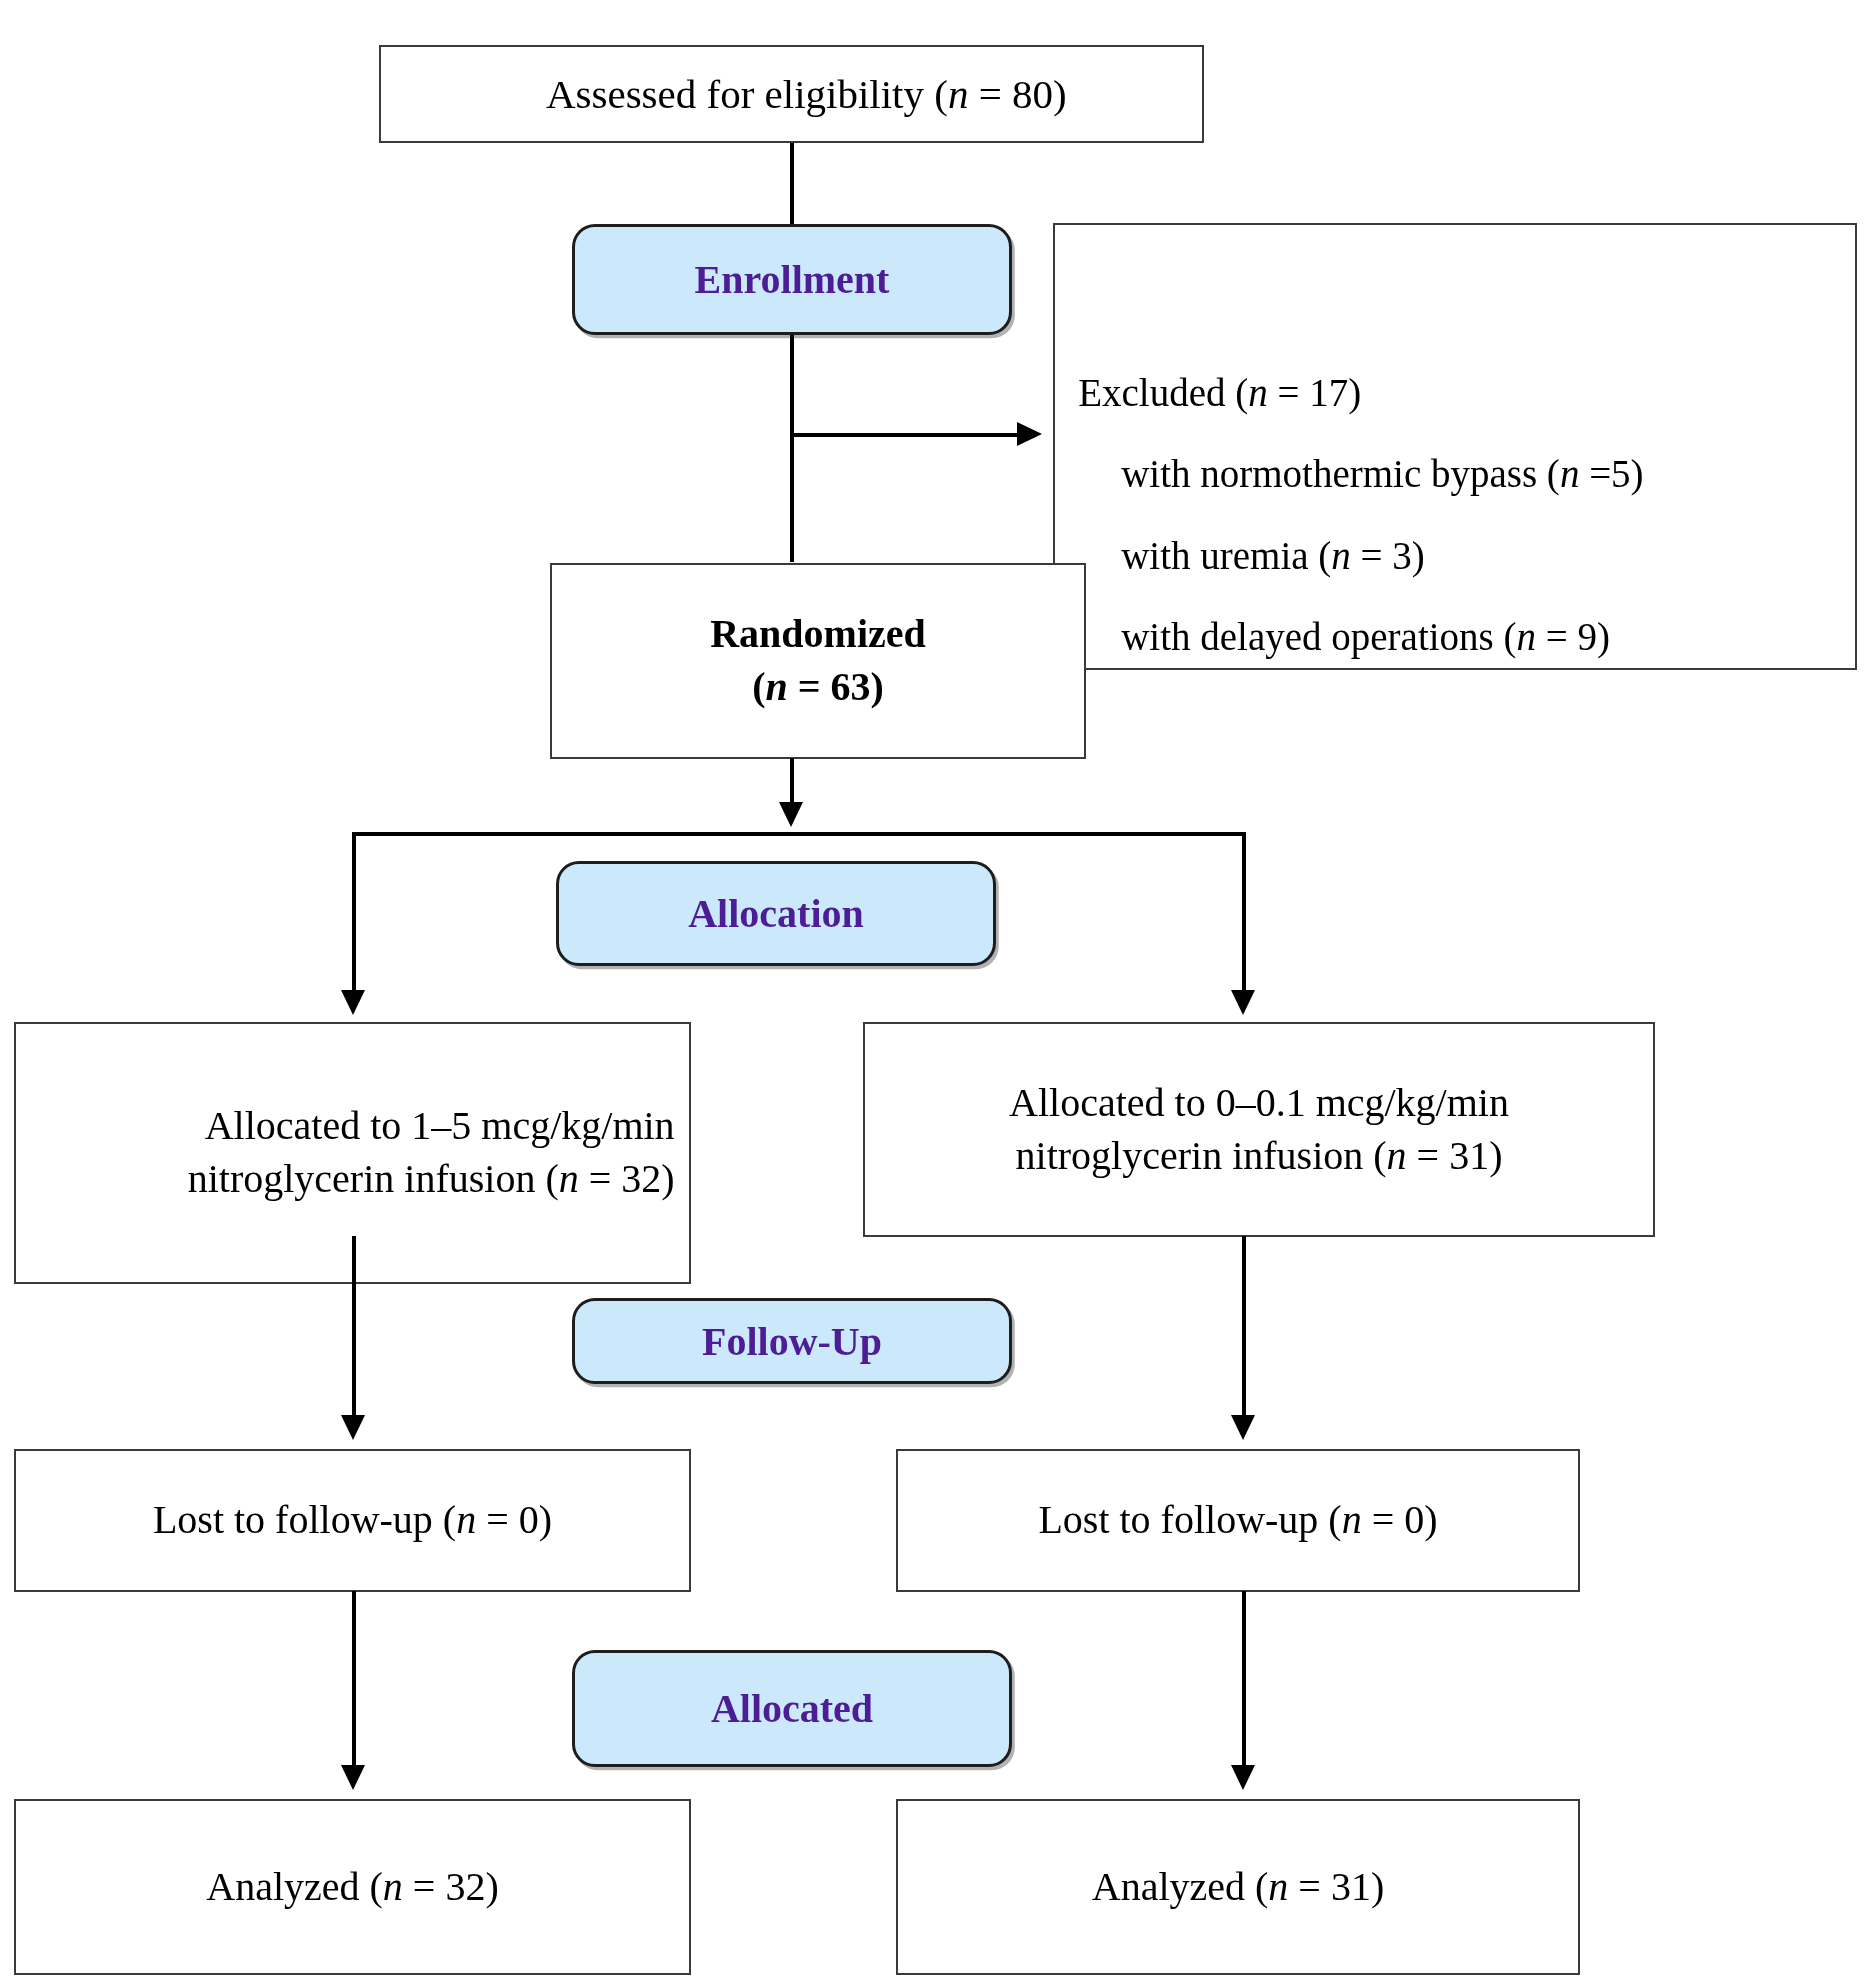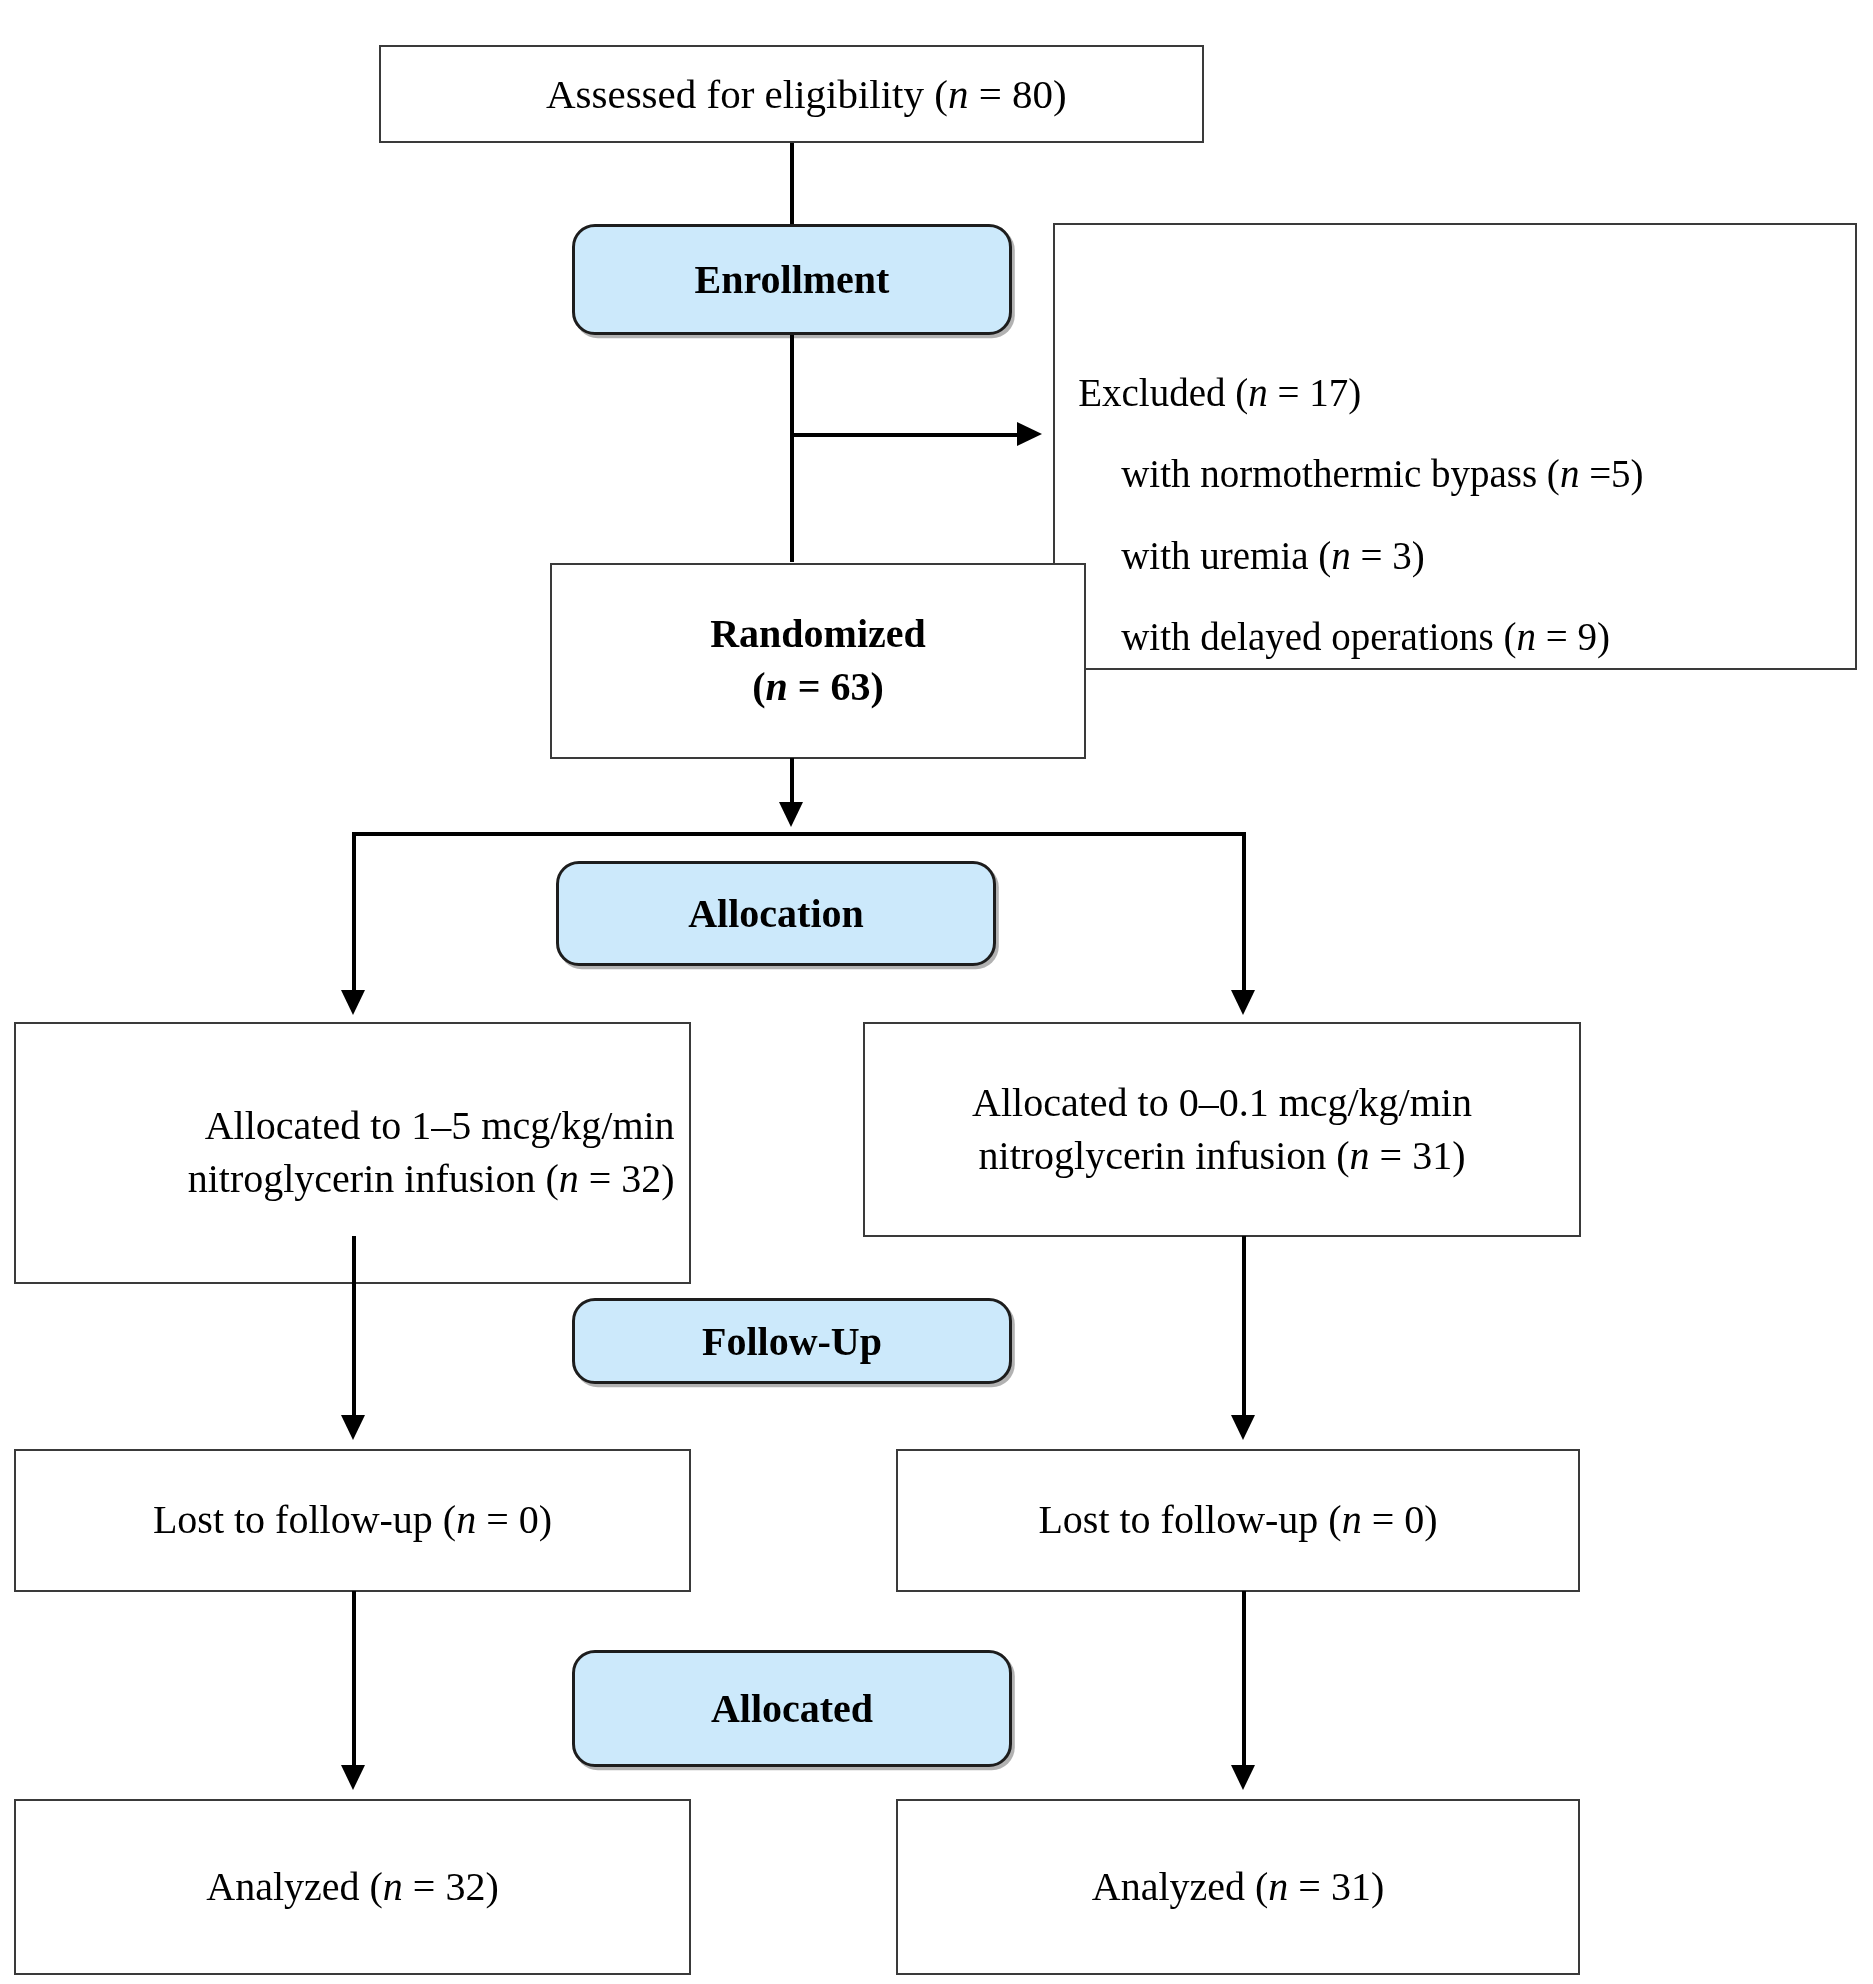--- a/index.html
+++ b/index.html
@@ -38,21 +38,21 @@
   .stage {
     position: absolute;
     box-sizing: border-box;
     background: #cce9fb;
     border: 3.3px solid #1d1d1d;
     border-radius: 23px;
     display: flex;
     align-items: center;
     justify-content: center;
     font-weight: bold;
-    color: #000000;
+    color: #4c1d95;
     z-index: 5;
     box-shadow: 2.8px 3.3px 0 rgba(0,0,0,0.30);
   }
 
   
   .vline {
     position: absolute;
     width: 3.9px;
     background: #000000;
   }
@@ -146,21 +146,21 @@
     <span>Allocation</span>
   </div>
 
   <div class="box fs-body" style="left:14px; top:1022px; width:677px; height:262px;text-align:right;">
     <span class="txt">
       <span style="display:block">Allocated to 1–5 mcg/kg/min</span>
       <span style="display:block">nitroglycerin infusion (<em class="n">n</em> = 32)</span>
     </span>
   </div>
 
-  <div class="box fs-body" style="left:863px; top:1022px; width:718px; height:215px;">
+  <div class="box fs-body" style="left:863px; top:1022px; width:792px; height:215px;">
     <span class="txt">
       <span style="display:block">Allocated to 0–0.1 mcg/kg/min</span>
       <span style="display:block">nitroglycerin infusion (<em class="n">n</em> = 31)</span>
     </span>
   </div>
 
   <div class="vline" style="left:352px; top:1236px; height:182px;"></div>
   <div class="arrow-down" style="left:341px; top:1415px;"></div>
 
   <div class="vline" style="left:1242px; top:1236px; height:182px;"></div>

